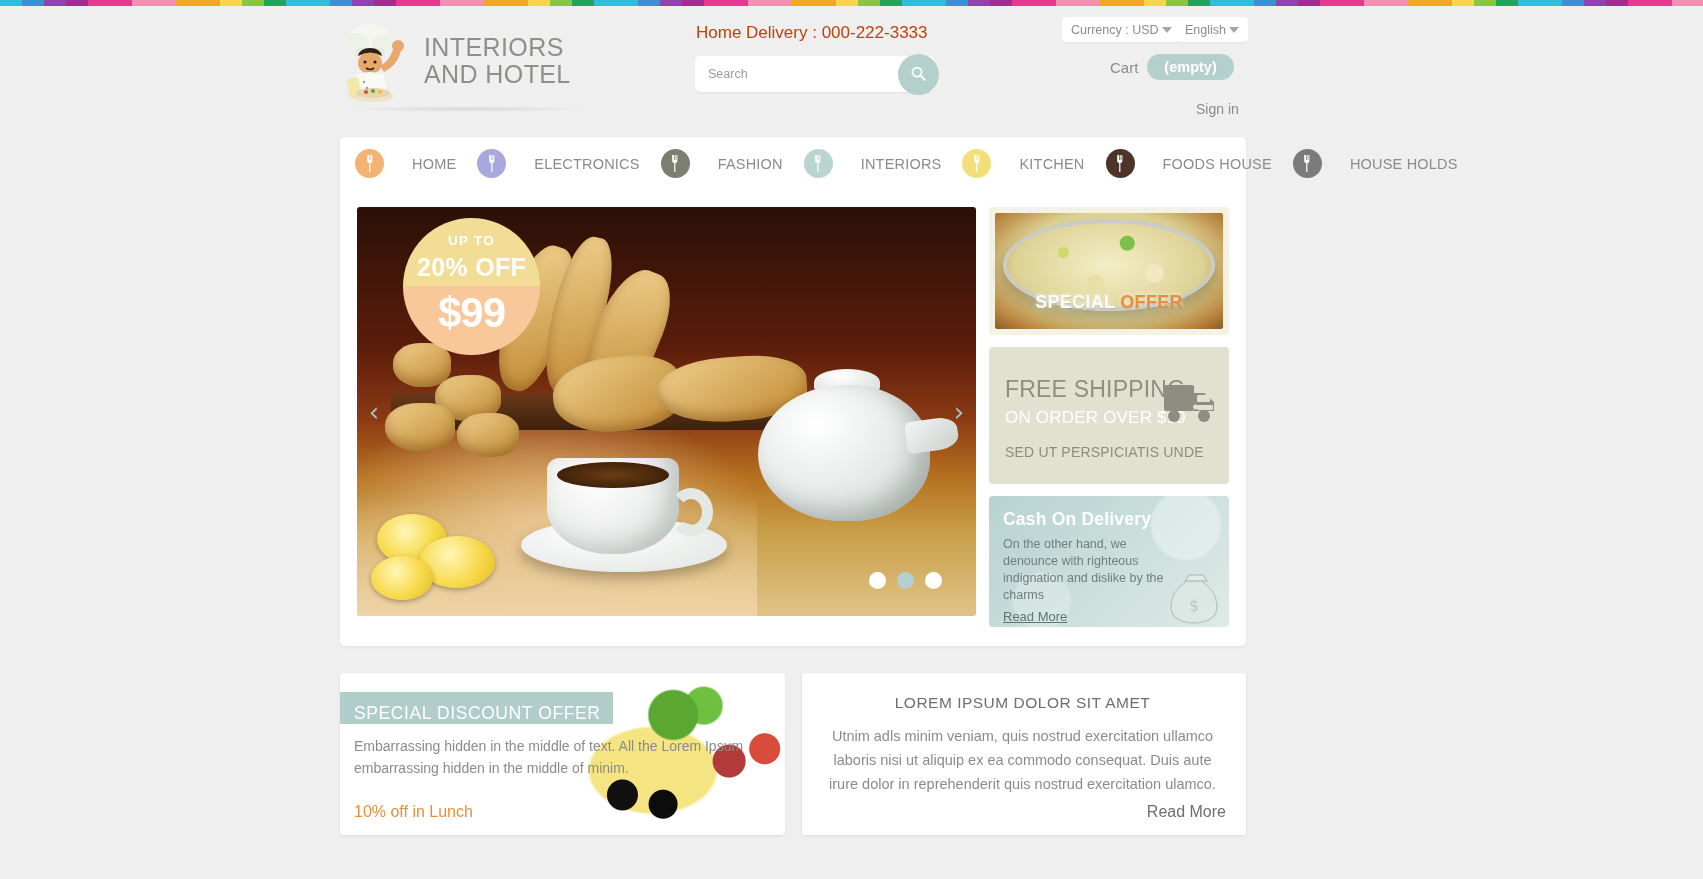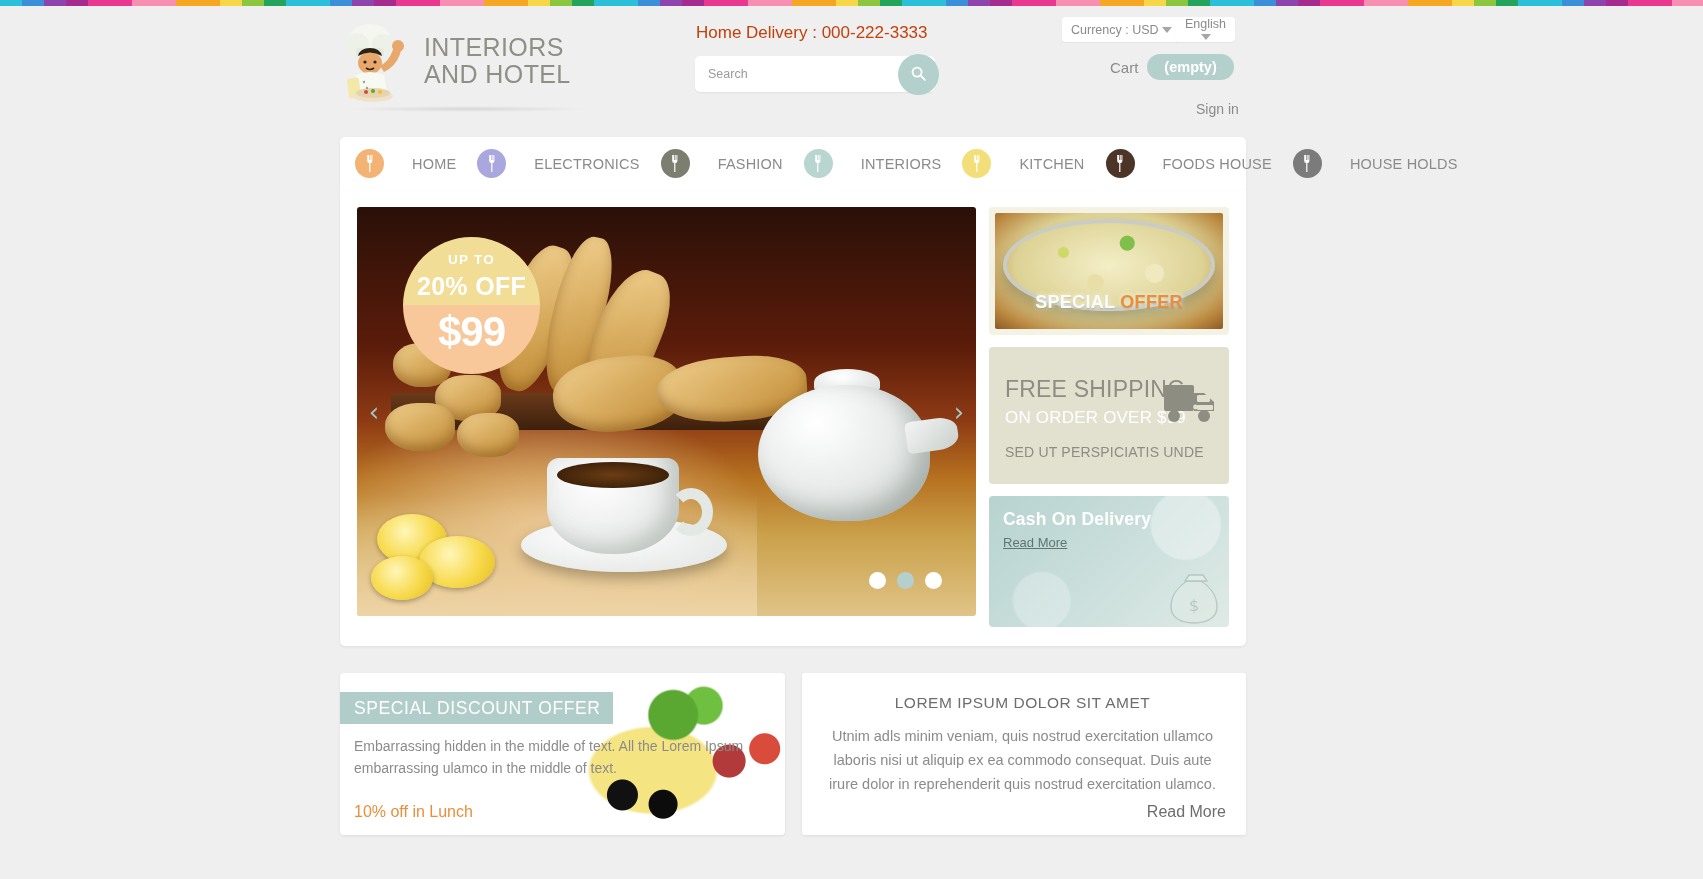--- a/index.html
+++ b/index.html
@@ -87,21 +87,21 @@
   .sel {
     position: absolute; top: 11px;
     height: 25px; background: #fff; border-radius: 4px;
     display: flex; align-items: center; gap: 3px;
     padding: 0 9px; cursor: pointer;
     font-size: 12.5px; color: #8b8b8b;
     box-shadow: 0 1px 1px rgba(0,0,0,.05);
     white-space: nowrap;
   }
   .sel-currency { left: 722px; }
-  .sel-lang { left: 836px; flex-direction: column; }
+  .sel-lang { left: 836px; }
   .caret {
     width: 0; height: 0;
     border-left: 5px solid transparent;
     border-right: 5px solid transparent;
     border-top: 6px solid #a6a6a6;
   }
   .cart-row {
     position: absolute; left: 770px; top: 48px;
     display: flex; align-items: center; gap: 9px;
   }
@@ -204,21 +204,21 @@
   .lemon {
     position: absolute; border-radius: 50%;
     background: radial-gradient(circle at 40% 35%, #fff6b8 0%, #f7d94a 55%, #e3bb23 100%);
     box-shadow: 0 2px 5px rgba(0,0,0,.3);
   }
   .napkin {
     position: absolute; left: 0; bottom: 0; width: 400px; height: 120px;
     background: linear-gradient(to top, rgba(240,214,170,.85), rgba(240,214,170,0));
   }
   .badge {
-    position: absolute; left: 46px; top: 30px;
+    position: absolute; left: 46px; top: 11px;
     width: 137px; height: 137px; border-radius: 50%;
     overflow: hidden; text-align: center;
   }
   .badge-top {
     height: 68px; background: #f2dd96;
     display: flex; flex-direction: column; align-items: center; justify-content: center;
     padding-top: 10px;
   }
   .badge-upto { font-size: 13.5px; color: #fff; font-weight: bold; letter-spacing: 1.2px; }
   .badge-pct { font-size: 25px; color: #fff; font-weight: bold; letter-spacing: .3px; margin-top: 5px; }
@@ -304,21 +304,21 @@
   .disc-card {
     position: relative; width: 445px; height: 162px;
     background: #fff; border-radius: 4px;
     box-shadow: 0 1px 3px rgba(0,0,0,.08);
     overflow: hidden;
   }
   .disc-banner {
     position: absolute; left: 0; top: 19px;
     width: 273px; height: 32px;
     background: #b0cdc9;
-    display: flex; align-items: center; padding-left: 14px;
+    display: flex; align-items: flex-end; padding-left: 14px;
   }
   .disc-banner span { color: #fff; font-size: 17.5px; letter-spacing: .6px; }
   .disc-body {
     position: absolute; left: 14px; top: 62px;
     font-size: 14px; color: #8b8b8b; line-height: 22px;
   }
   .disc-cta {
     position: absolute; left: 14px; top: 130px;
     font-size: 16px; color: #e98f3c;
   }
@@ -560,40 +560,41 @@
               <rect x="33" y="22" width="16" height="5" rx="1.2" fill="#e2e1cf"></rect>
               <circle cx="31.5" cy="24" r="2.4" fill="#e2e1cf"></circle>
               <circle cx="10" cy="33" r="6"></circle>
                 <circle cx="40" cy="33" r="6"></circle>
             </svg>
           </span>
         </div>
 
         <div class="cod-card">
           <div class="cod-title">Cash On Delivery</div>
+          <div class="cod-body">On the other hand, we denounce with righteous indignation and dislike by the charms</div>
           <span class="cod-more">Read More</span>
           <span class="money-bag">
             <svg viewBox="0 0 58 54">
               <path d="M22 10c-8 5-16 14-16 26 0 10 9 16 23 16s23-6 23-16c0-12-8-21-16-26z" fill="#dfe9e4" stroke="#9fb4ae" stroke-width="1.4"></path>
               <path d="M20 10h22l-4-6H24z" fill="#eaf1ec" stroke="#9fb4ae" stroke-width="1.4"></path>
               <text x="29" y="40" font-size="16" font-family="DejaVu Sans" text-anchor="middle" fill="#9fb4ae">$</text>
             </svg>
           </span>
         </div>
       </div>
     </div>
 
     <div class="bottom-row">
 
       <div class="disc-card">
         <div class="cheese"></div>
         <div class="disc-banner">
           <span>SPECIAL DISCOUNT OFFER</span>
         </div>
-        <div class="disc-body">Embarrassing hidden in the middle of text. All the Lorem Ipsum embarrassing ulamco in the middle of text.</div>
+        <div class="disc-body">Embarrassing hidden in the middle of text. All the Lorem Ipsum embarrassing hidden in the middle of minim.</div>
         <div class="disc-cta">10% off in Lunch</div>
       </div>
 
       <div class="lorem-card">
         <div class="lorem-title">LOREM IPSUM DOLOR SIT AMET</div>
         <div class="lorem-body">Utnim adls minim veniam, quis nostrud exercitation ullamco laboris nisi ut aliquip ex ea commodo consequat. Duis aute irure dolor in reprehenderit quis nostrud exercitation ulamco.</div>
         <div class="lorem-more">Read More</div>
       </div>
     </div>
 

